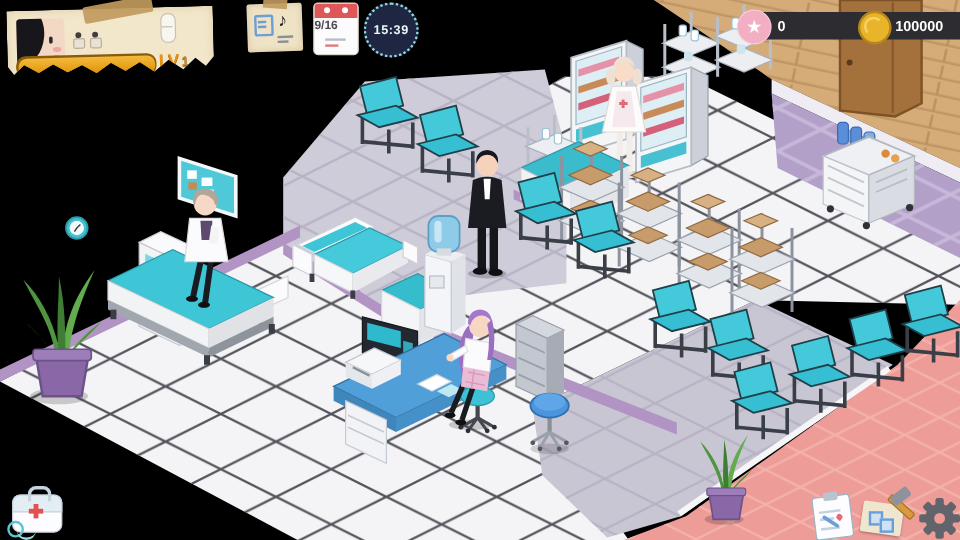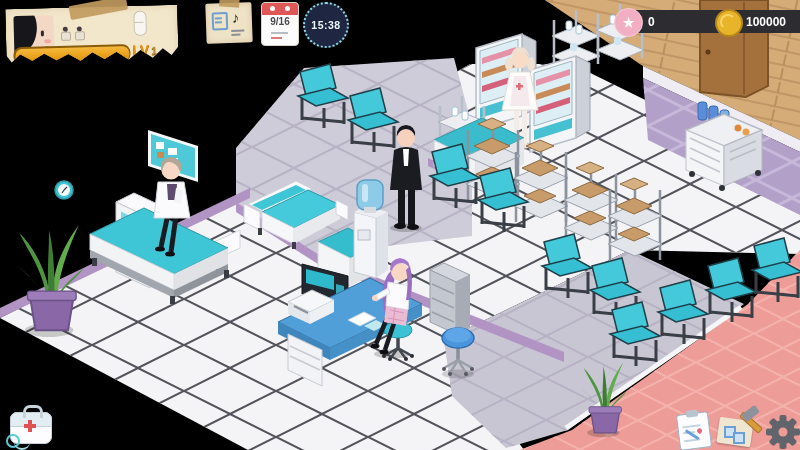--- a/index.html
+++ b/index.html
@@ -44,21 +44,21 @@
   #note-icon .grid::after{content:"";position:absolute;left:1px;top:3px;width:7px;height:2px;background:#6d9fd4;box-shadow:0 4px 0 #6d9fd4;}
   #note-icon .note-glyph{position:absolute;left:26px;top:6px;font-size:15px;color:#20262c;}
   #note-icon .sq1,#note-icon .sq2{position:absolute;height:2px;background:#8a8f96;}
   #note-icon .sq1{left:25px;top:27px;width:13px;}
   #note-icon .sq2{left:25px;top:31px;width:9px;}
 
   #calendar-icon{left:261px;top:2px;width:36px;height:42px;background:#fcfcfc;border-radius:4px;
     border:1px solid #d8d2c8;overflow:hidden;}
   #calendar-icon .head{position:absolute;left:0;top:0;width:100%;height:12px;background:#e05757;}
   #calendar-icon .ring{position:absolute;top:3px;width:5px;height:5px;border-radius:50%;background:#fff;}
-  #calendar-icon .date{position:absolute;left:0;top:13px;width:100%;text-align:center;
+  #calendar-icon .date{position:absolute;left:0;top:13px;width:100%;
     font-size:10px;font-weight:700;color:#4a4a50;}
   #calendar-icon .l1{position:absolute;left:9px;top:29px;width:17px;height:2px;background:#b8bcc4;}
   #calendar-icon .l2{position:absolute;left:9px;top:34px;width:11px;height:2px;background:#e07a7a;}
 
   #clock-icon{left:303px;top:2px;width:42px;height:42px;border-radius:50%;background:#1e2642;
     border:2px dotted #8fd8e0;display:flex;align-items:center;justify-content:center;}
   #clock-icon .time{font-size:10.5px;font-weight:700;color:#eaf7f9;letter-spacing:.5px;}
 
   
   .pill{position:absolute;height:23px;background:#2c2c31;border-radius:12px;color:#fff;
@@ -457,21 +457,21 @@
 <div class="hud" id="calendar-icon">
   <div class="head"></div>
   <div class="ring" style="left:8px;"></div>
   <div class="ring" style="right:8px;"></div>
   <div class="date">9/16</div>
   <div class="l1"></div>
   <div class="l2"></div>
 </div>
 
 <div class="hud" id="clock-icon">
-  <span class="time">15:38</span>
+  <span class="time">15:39</span>
 </div>
 
 <div class="hud pill" id="star-pill">
   <span class="star-ic">★</span>
   <span>0</span>
 </div>
 
 <div class="hud pill" id="coin-pill">
   <span class="coin-ic"></span>
   <span>100000</span>

